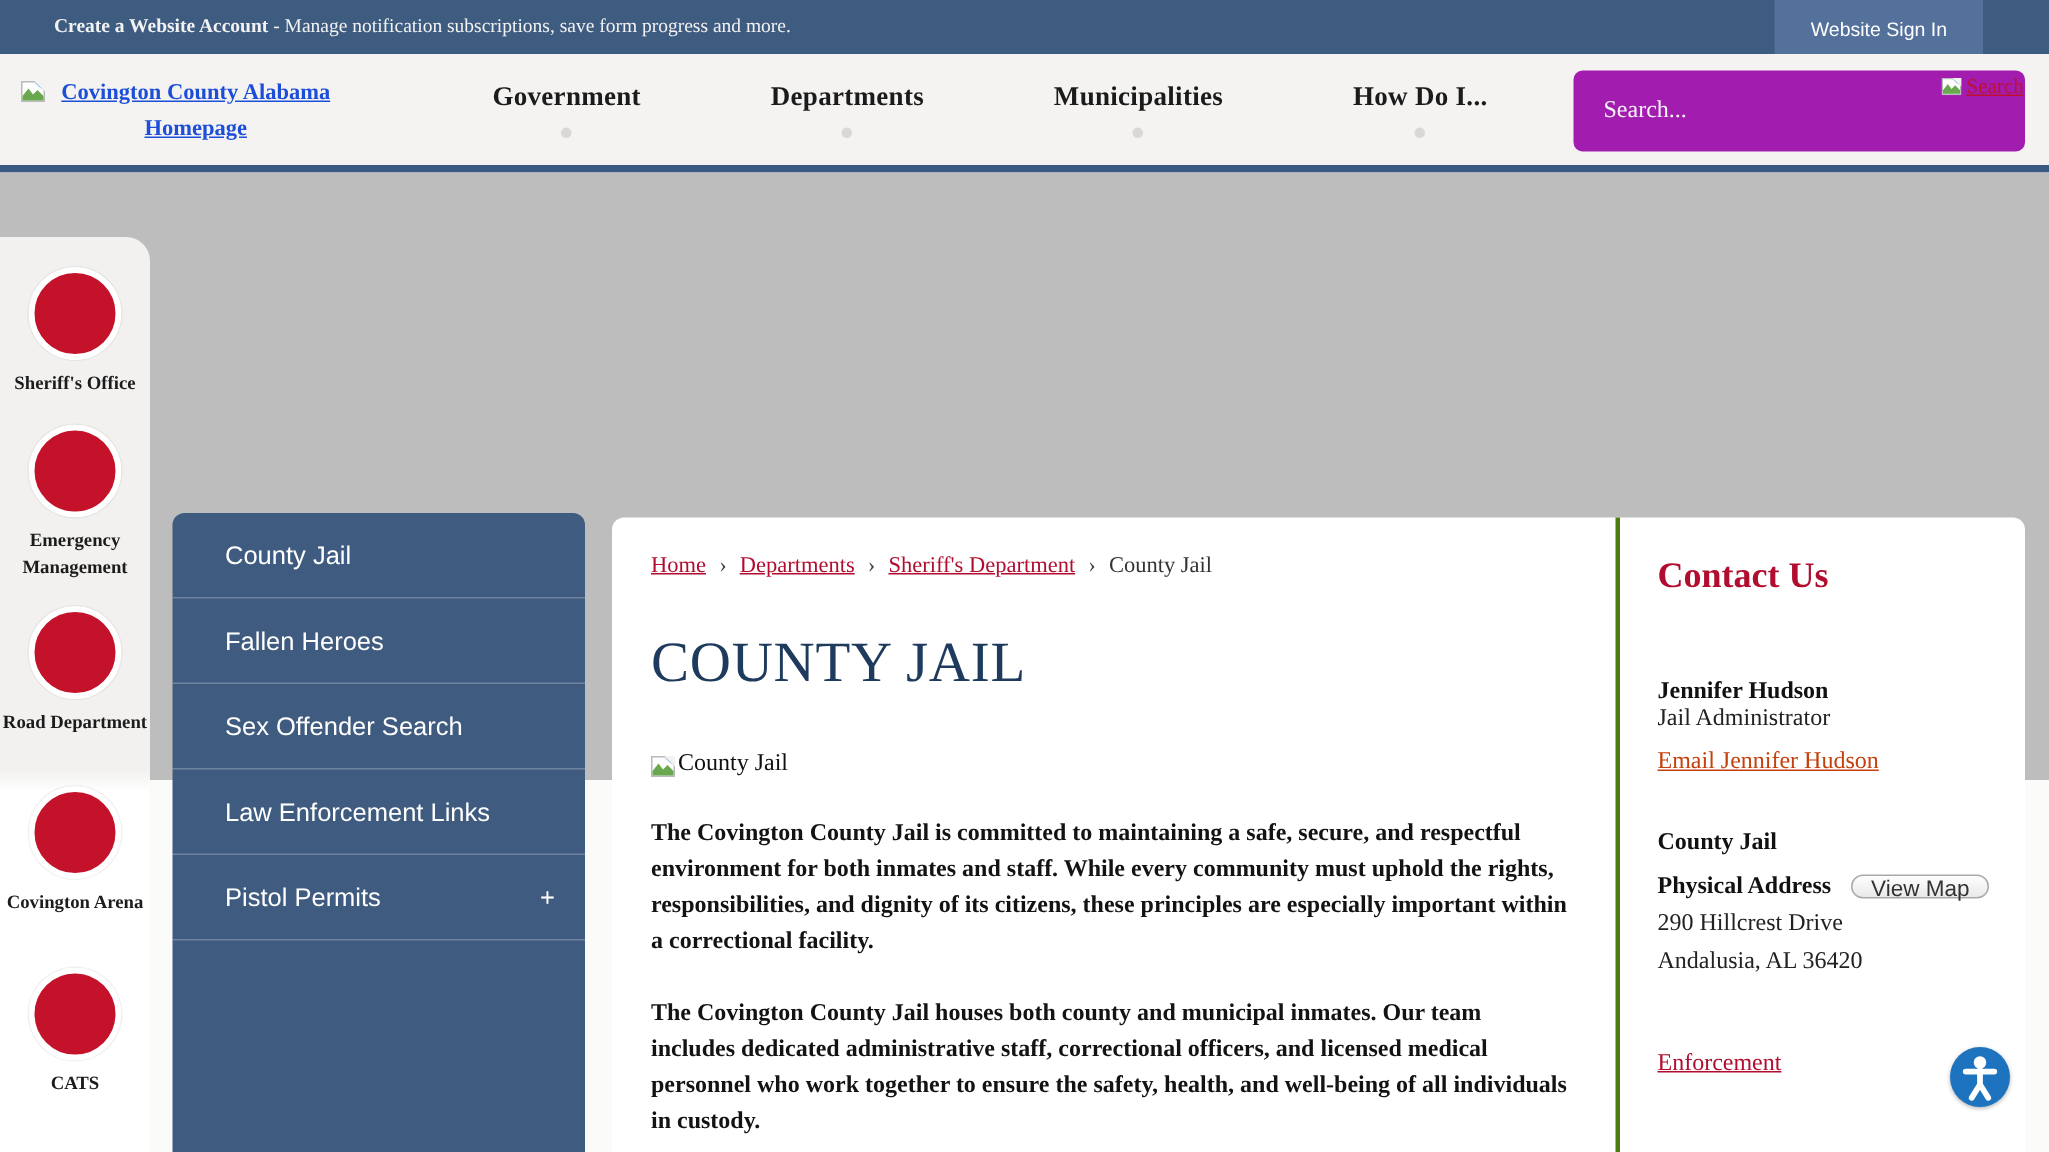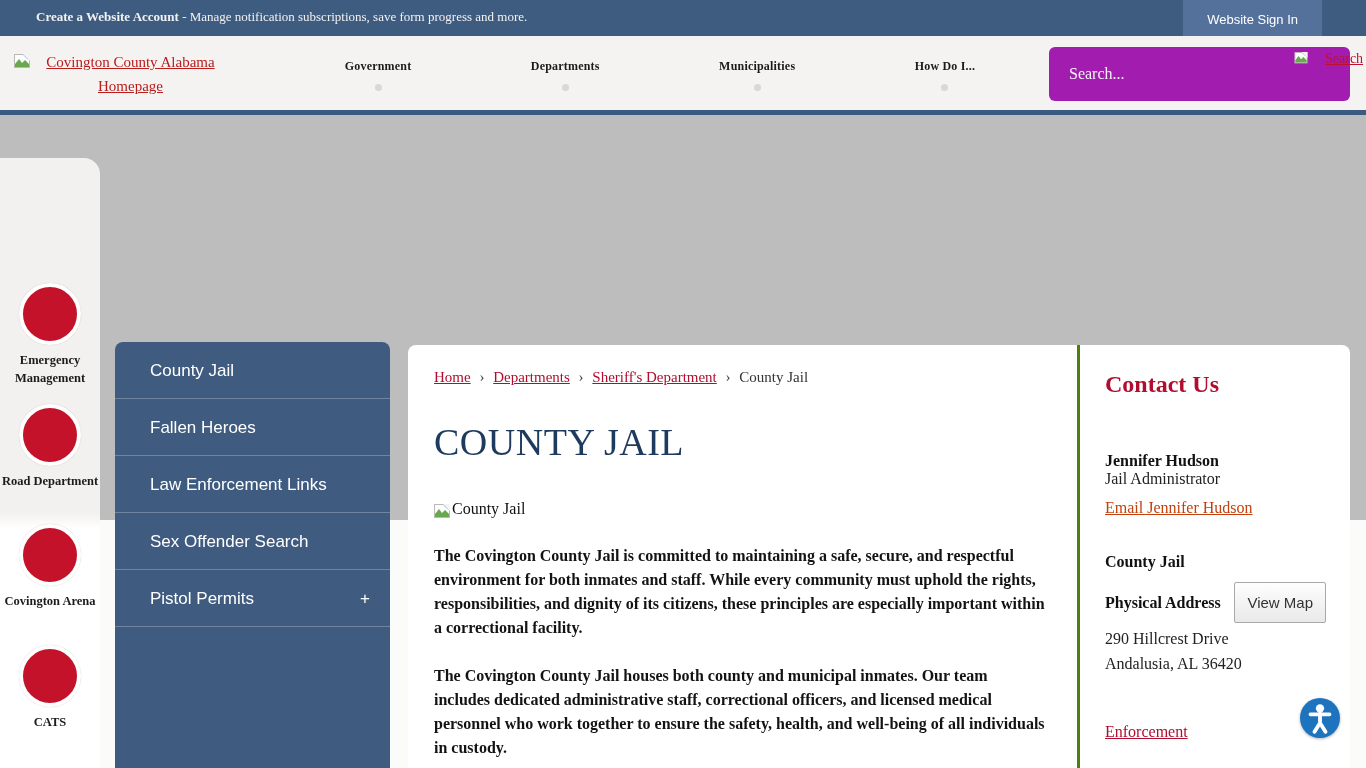--- a/index.html
+++ b/index.html
@@ -12,35 +12,35 @@
   .topbar-msg { position:absolute; left:36px; top:9px; font-size:13px; color:#f2f2f2; }
   .topbar-msg b { font-weight:bold; }
   .signin-btn { position:absolute; right:44px; top:0; height:36px; padding:12px 24px;
                 background:#54719b; border:none; color:#fff;
                 font-family:"Liberation Sans", sans-serif; font-size:13px; cursor:pointer; }
 
   
   .header { position:absolute; left:0; top:36px; width:1366px; height:74px; background:#f4f3f1; }
   .logo { position:absolute; left:14px; top:14px; width:250px; display:flex; gap:8px; }
   .broken-icon { width:16px; height:16px; flex:0 0 16px; margin-top:4px; }
-  .logo a { color:#b91c1c; font-size:15px; text-decoration:underline; text-align:center;
-            display:block; width:185px; line-height:1.6; }
+  .logo a { color:#1d4ed8; font-size:15px; text-decoration:underline; text-align:center;
+            display:block; width:185px; line-height:1.6;font-weight:bold; }
   .mainnav { position:absolute; left:285px; top:0; width:750px; height:74px;
              display:flex; justify-content:space-around; align-items:center; }
   .nav-item { text-align:center; cursor:pointer; }
-  .nav-item .lbl { font-size:12px; font-weight:bold; color:#1b1b1b; letter-spacing:.2px; }
+  .nav-item .lbl { font-size:18px; font-weight:bold; color:#1b1b1b; letter-spacing:.2px; }
   .nav-item .dot { display:block; width:7px; height:7px; border-radius:50%;
                    background:#d9d8d6; margin:10px auto 0; }
   .searchbox { position:absolute; right:16px; top:11px; width:301px; height:54px;
                background:#a21caf; border-radius:6px;margin-left:47px; }
   .searchbox input { width:100%; height:100%; background:transparent; border:none; outline:none;
                      color:#fff; font-family:"Liberation Serif", serif; font-size:16px;
                      padding-left:20px; }
   .searchbox input::placeholder { color:#f5f5f5; opacity:1; }
-  .search-broken { position:absolute; left:1293px; top:15px; display:flex; gap:16px;
+  .search-broken { position:absolute; left:1293px; top:15px; display:flex; gap:2px;
                    z-index:5; cursor:pointer; }
   .search-broken span { color:#c01030; font-size:14px; text-decoration:underline; }
 
   .bluebar { position:absolute; left:0; top:110px; width:1366px; height:5px; background:#3b5a82; }
   .hero-gray { position:absolute; left:0; top:115px; width:1366px; height:405px; background:#bdbdbd; }
 
   
   .quicklinks { position:absolute; left:0; top:158px; width:100px; height:610px;
                 border-top-right-radius:16px;
                 background:linear-gradient(#f2f1ef 0 355px, #ffffff 370px 100%); }
@@ -76,23 +76,23 @@
   .contact { position:absolute; left:669px; top:0; width:273px; height:423px;
              border-left:3px solid #4d7c0f; padding:26px 20px 0 25px; }
   .contact h2 { color:#b00d2f; font-size:24px; font-weight:bold; }
   .c-name { margin-top:54px; font-size:16px; font-weight:bold; color:#111; }
   .c-role { font-size:16px; color:#222; }
   .c-link { display:inline-block; margin-top:11px; font-size:16px; color:#c2410c;
             text-decoration:underline; }
   .c-loc { margin-top:36px; font-size:16px; font-weight:bold; color:#111; }
   .c-addr-row { margin-top:11px; display:flex; align-items:center; }
   .c-addr-label { font-size:16px; font-weight:bold; color:#111; }
-  .viewmap-btn { margin-left:auto; margin-right:4px; height:41px; padding:0 12px;
+  .viewmap-btn { margin-left:auto; margin-right:4px; height:16px; padding:0 12px;
                  background:linear-gradient(#fefefe,#e9e9e9); border:1px solid #a9a9a9;
-                 border-radius:2px; font-family:"Liberation Sans", sans-serif; font-size:15px;
+                 border-radius:12px; font-family:"Liberation Sans", sans-serif; font-size:15px;
                  color:#333; cursor:pointer; }
   .c-line { margin-top:7px; font-size:16px; color:#222; }
   .c-dir { display:inline-block; margin-top:50px; font-size:16px; color:#b00d2f;
            text-decoration:underline; }
 
   
   .a11y { position:absolute; left:1300px; top:698px; width:40px; height:40px; border-radius:50%;
           background:#1e73be; cursor:pointer; box-shadow:0 1px 3px rgba(0,0,0,.3); }
 </style>
 </head>
@@ -149,20 +149,24 @@
         <use href="#broken-img"></use>
       </svg>
     <span>Search</span>
   </div>
 </div>
 
 <div class="bluebar"></div>
 <div class="hero-gray"></div>
 
 <aside class="quicklinks">
+  <div class="ql-item" style="top:20px">
+    <div class="ql-circle"></div>
+    <div class="ql-label">Sheriff's Office</div>
+  </div>
   <div class="ql-item" style="top:125px">
     <div class="ql-circle"></div>
     <div class="ql-label">Emergency Management</div>
   </div>
   <div class="ql-item" style="top:246px">
     <div class="ql-circle"></div>
     <div class="ql-label">Road Department</div>
   </div>
   <div class="ql-item" style="top:366px">
     <div class="ql-circle"></div>
@@ -175,24 +179,24 @@
 </aside>
 
 <nav class="sectionnav">
   <div class="sn-item">
     <span>County Jail</span>
   </div>
   <div class="sn-item">
     <span>Fallen Heroes</span>
   </div>
   <div class="sn-item">
+    <span>Sex Offender Search</span>
+  </div>
+  <div class="sn-item">
     <span>Law Enforcement Links</span>
-  </div>
-  <div class="sn-item">
-    <span>Sex Offender Search</span>
   </div>
   <div class="sn-item">
     <span>Pistol Permits</span>
     <span class="plus">+</span>
   </div>
 </nav>
 
 <main class="card">
   <div class="content">
     <nav class="breadcrumb">

